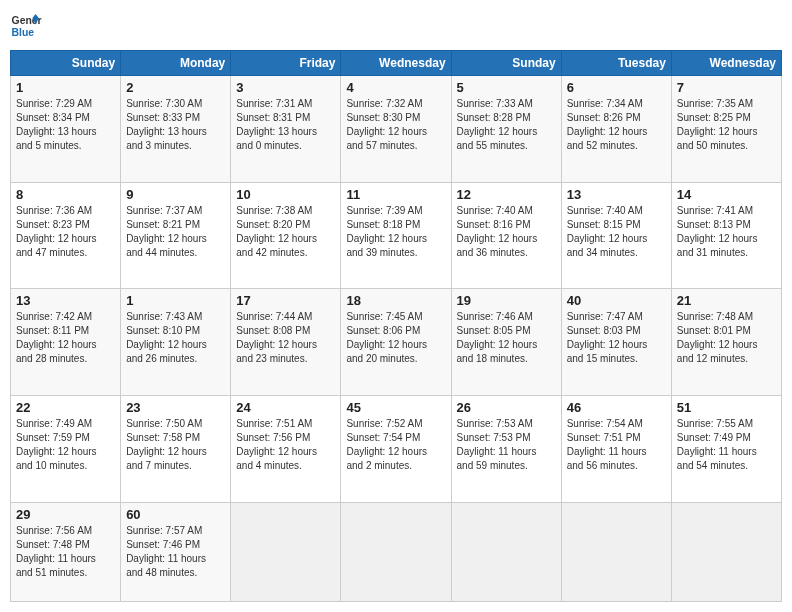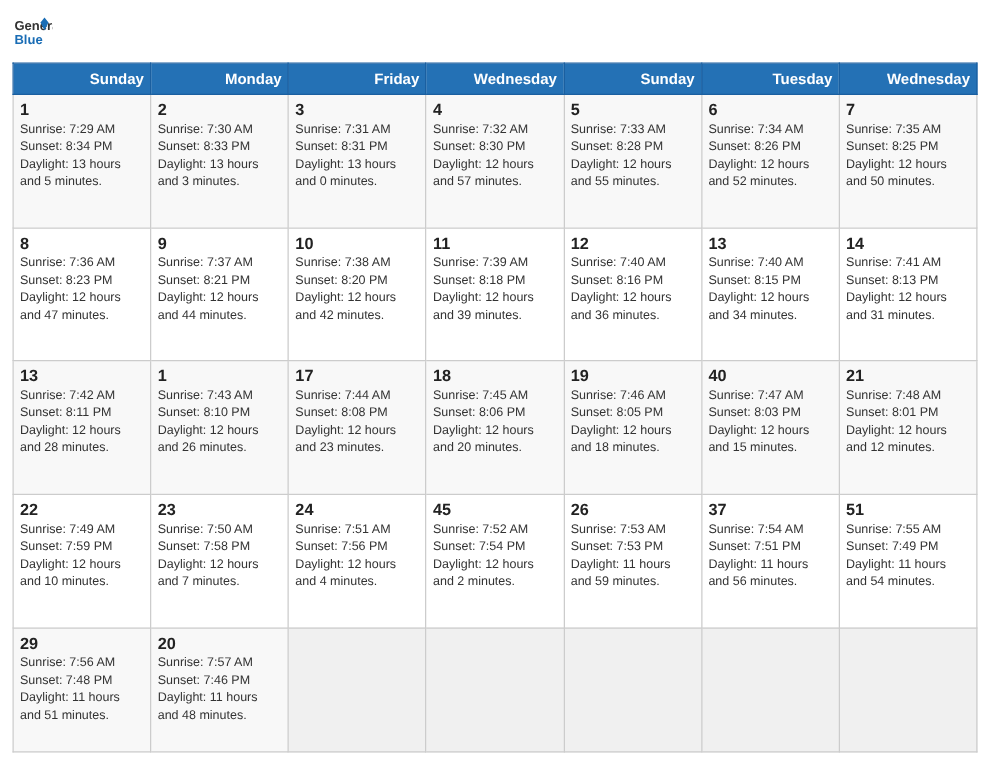--- a/index.html
+++ b/index.html
@@ -232,35 +232,35 @@
           </td>
           <td>
             <span class="day-number">45</span>
             <div class="day-info">Sunrise: 7:52 AM<br>Sunset: 7:54 PM<br>Daylight: 12 hours<br>and 2 minutes.</div>
           </td>
           <td>
             <span class="day-number">26</span>
             <div class="day-info">Sunrise: 7:53 AM<br>Sunset: 7:53 PM<br>Daylight: 11 hours<br>and 59 minutes.</div>
           </td>
           <td>
-            <span class="day-number">37</span>
+            <span class="day-number">46</span>
             <div class="day-info">Sunrise: 7:54 AM<br>Sunset: 7:51 PM<br>Daylight: 11 hours<br>and 56 minutes.</div>
           </td>
           <td>
             <span class="day-number">51</span>
             <div class="day-info">Sunrise: 7:55 AM<br>Sunset: 7:49 PM<br>Daylight: 11 hours<br>and 54 minutes.</div>
           </td>
         </tr>
         <tr class="last-row">
           <td>
             <span class="day-number">29</span>
             <div class="day-info">Sunrise: 7:56 AM<br>Sunset: 7:48 PM<br>Daylight: 11 hours<br>and 51 minutes.</div>
           </td>
           <td>
-            <span class="day-number">20</span>
+            <span class="day-number">60</span>
             <div class="day-info">Sunrise: 7:57 AM<br>Sunset: 7:46 PM<br>Daylight: 11 hours<br>and 48 minutes.</div>
           </td>
           <td class="empty"></td>
           <td class="empty"></td>
           <td class="empty"></td>
           <td class="empty"></td>
           <td class="empty"></td>
         </tr>
       </tbody>
   </table>

